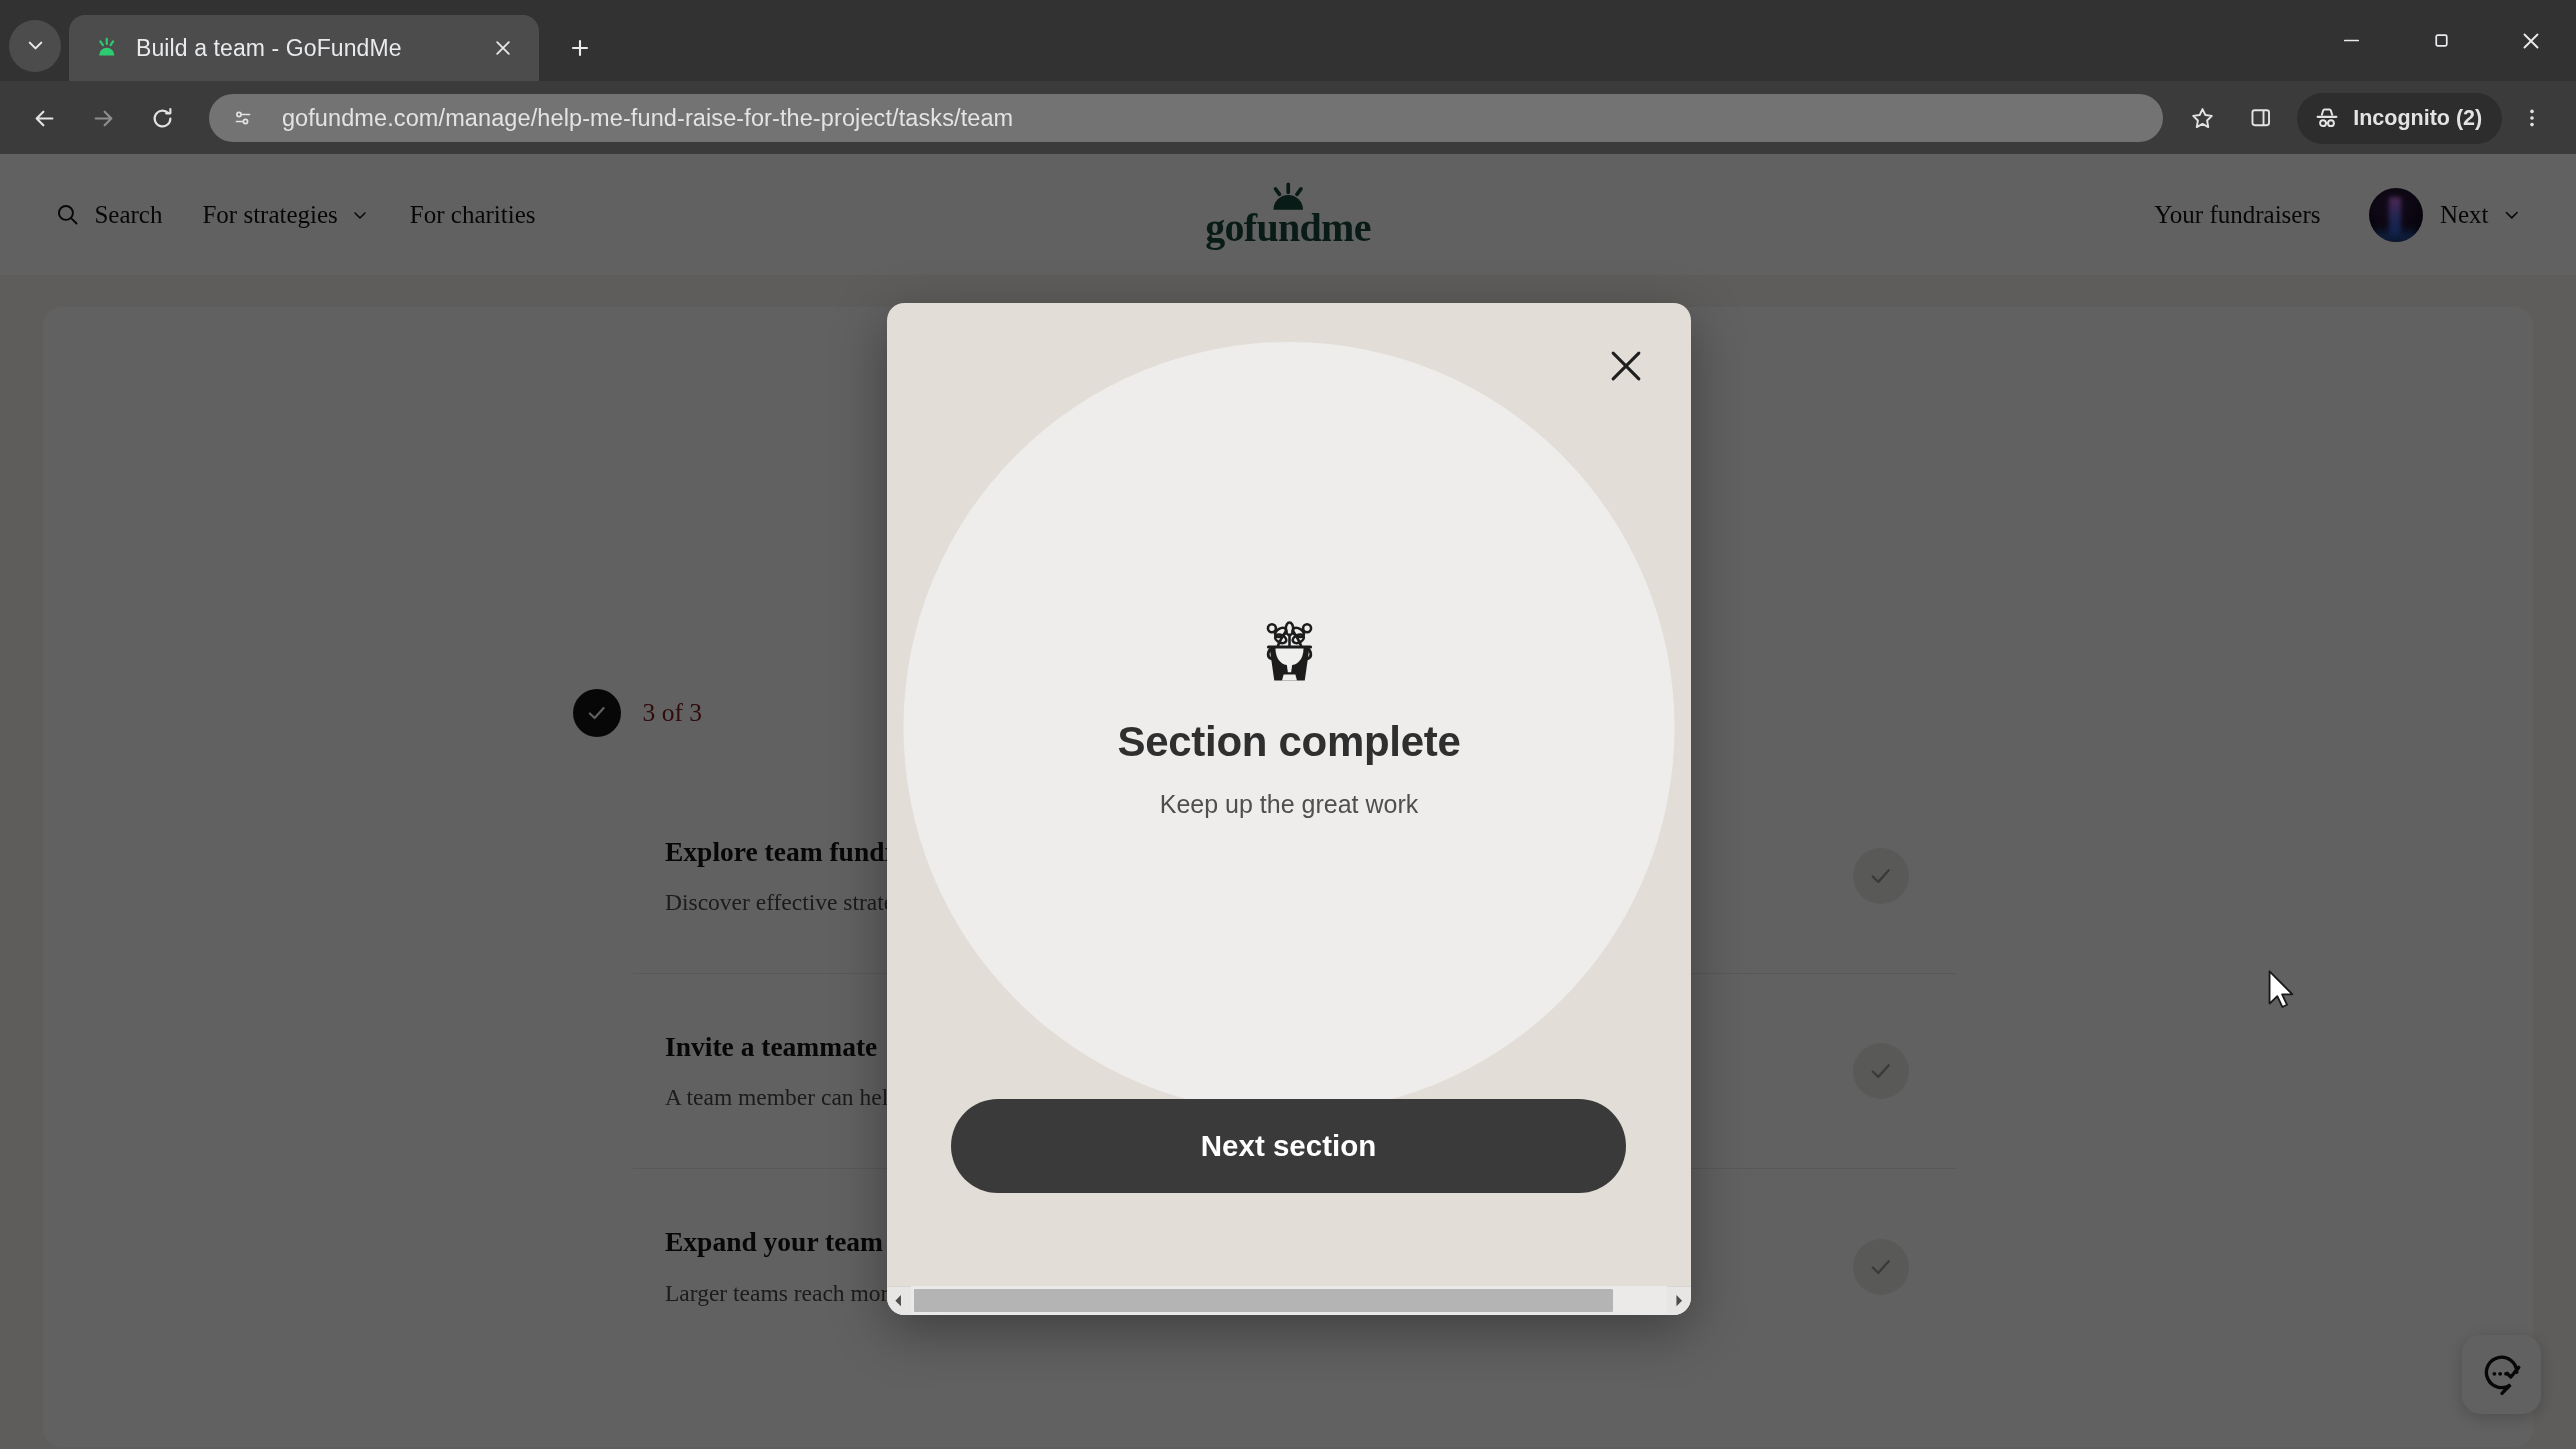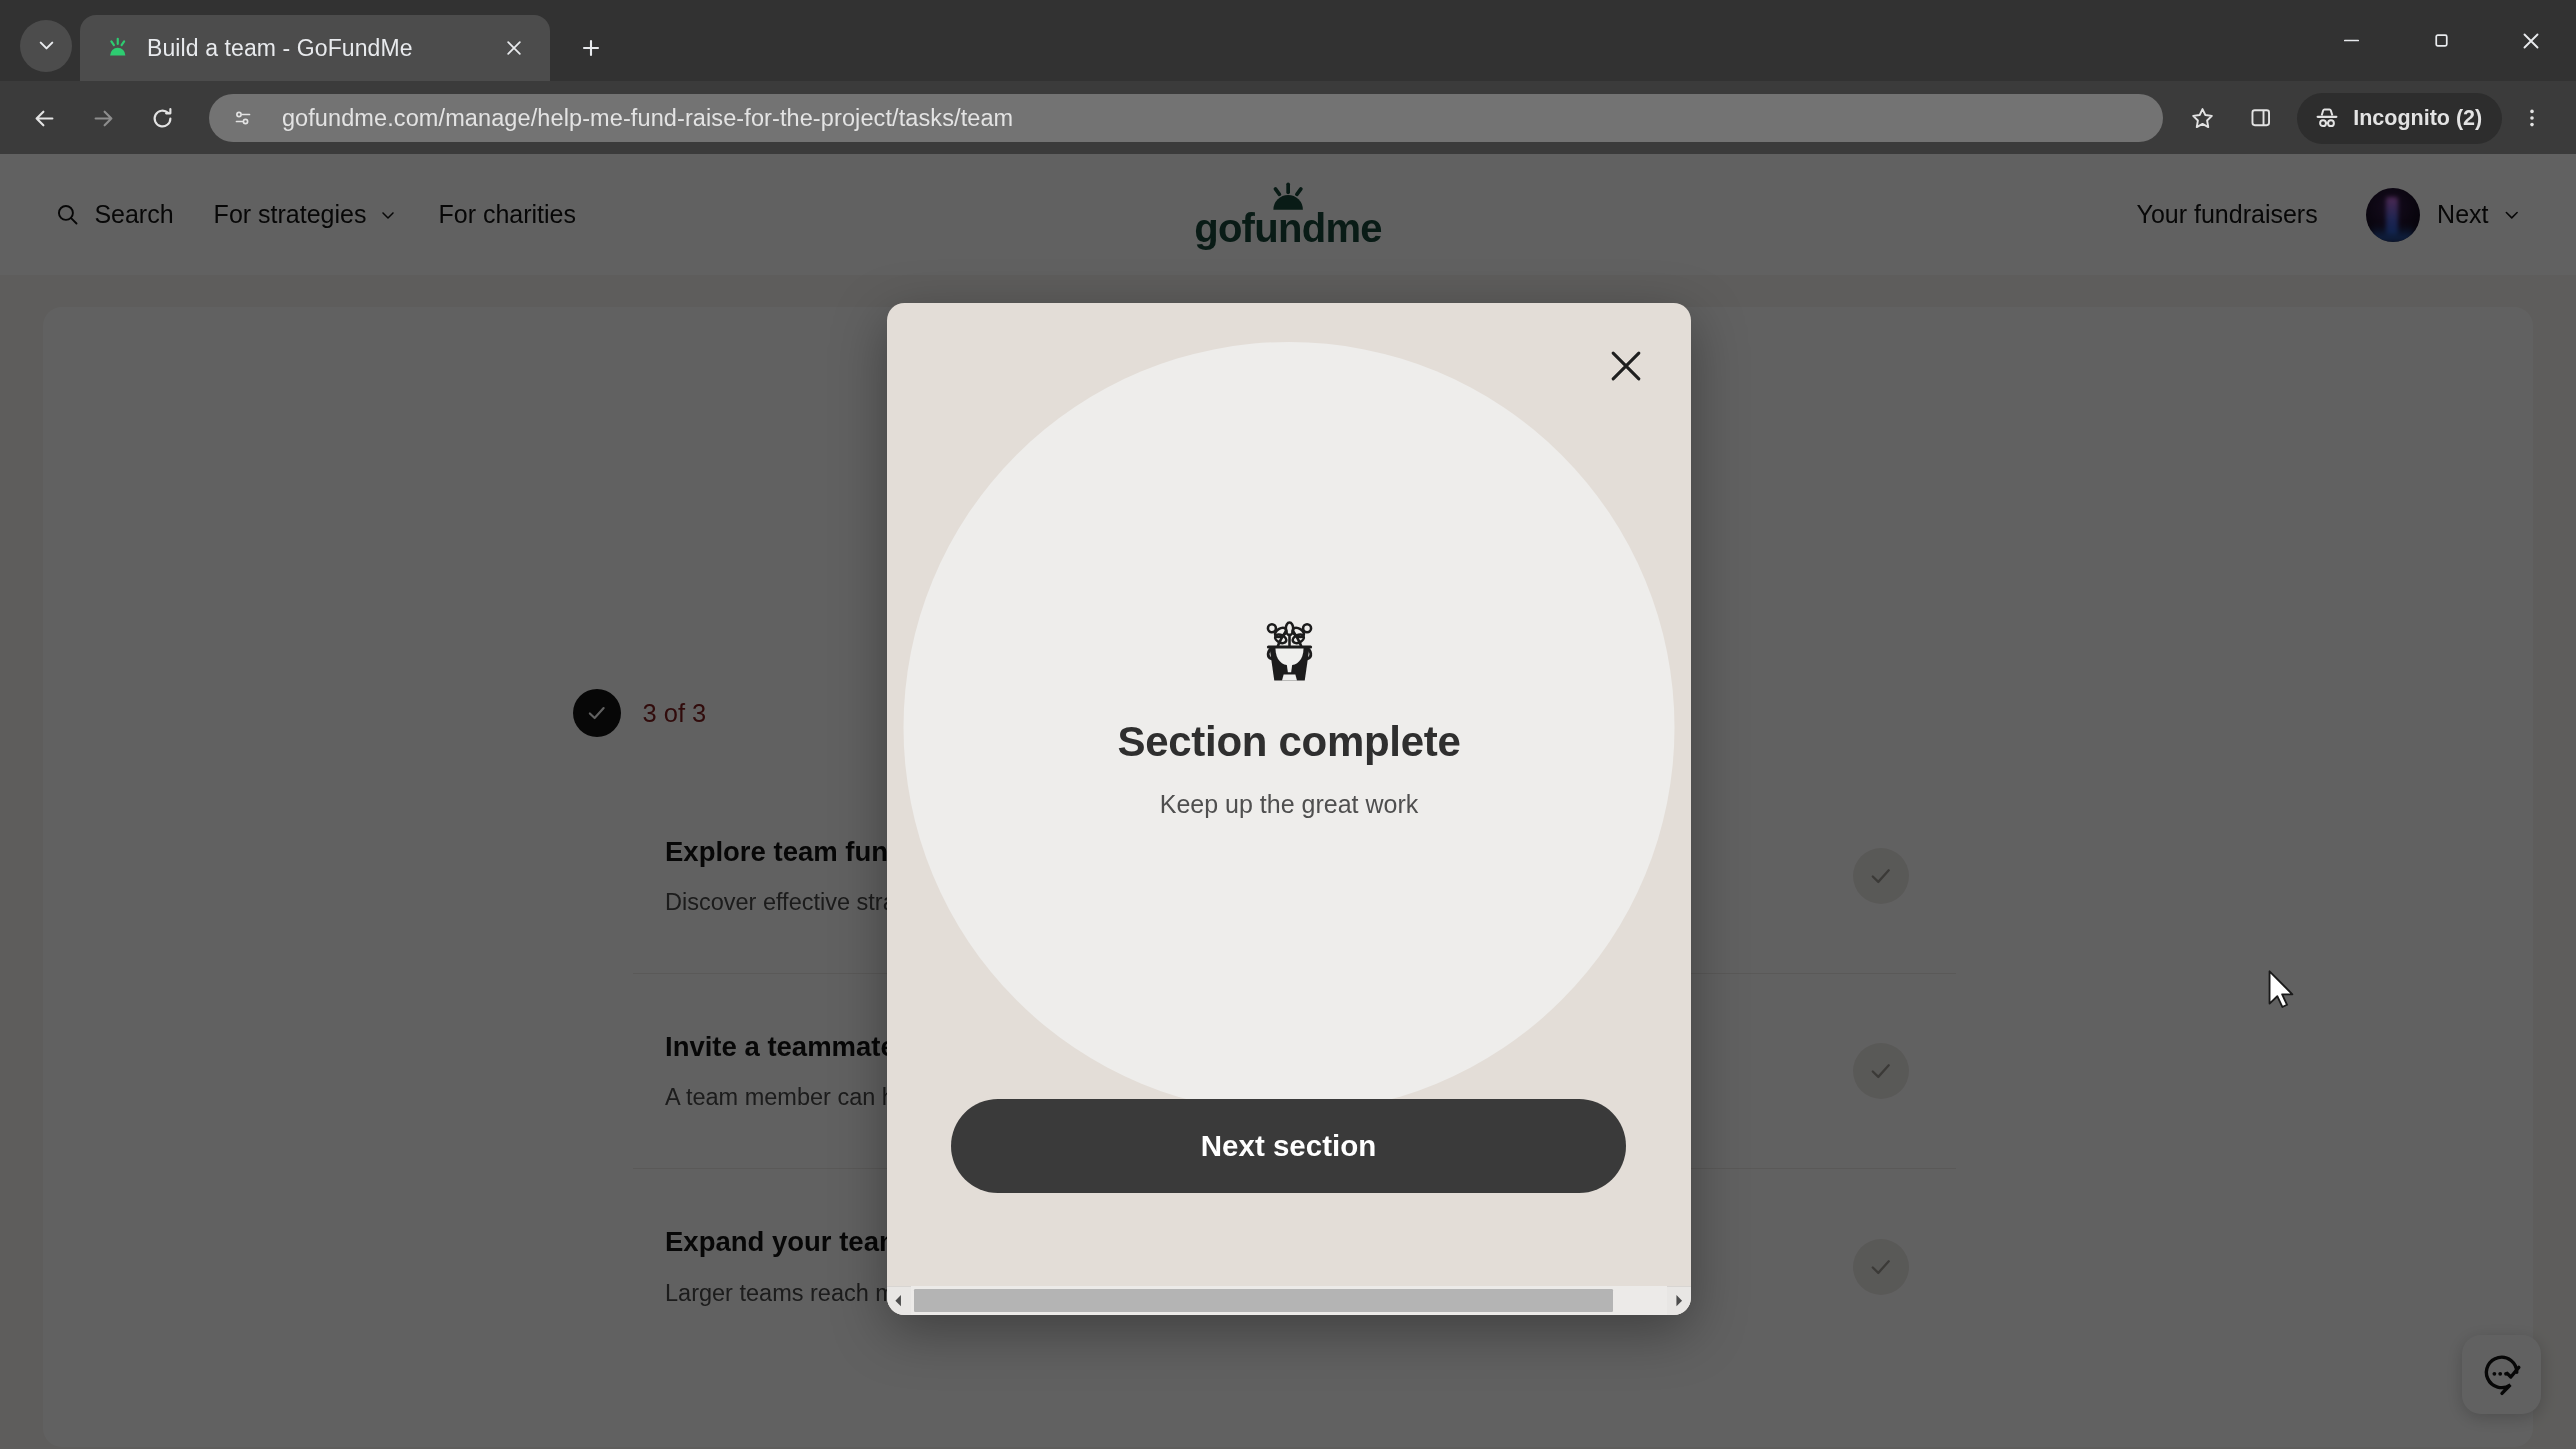--- a/index.html
+++ b/index.html
@@ -11,21 +11,21 @@
   }
 
   
   .browser { width: 2576px; height: 1449px; position: relative; }
 
   .tabstrip {
     height: 81px;
     background: #323232;
     display: flex;
     align-items: flex-end;
-    padding-left: 20px;
+    padding-left: 9px;
     position: relative;
   }
   .tabsearch-btn {
     width: 52px; height: 52px;
     border-radius: 27px;
     background: #4c4c4c;
     display: flex; align-items: center; justify-content: center;
     margin-bottom: 9.4px;
     margin-right: 8px;
     flex: none;
@@ -143,20 +143,21 @@
     white-space: nowrap;
   }
 
   
   .page {
     position: absolute;
     top: 154px; left: 0;
     width: 2576px; height: 1295px;
     background: #f7f5f1;
     overflow: hidden;
+    font-family: Liberation Serif, serif;
   }
   .page-inner { position: absolute; inset: 0; }
 
   .gfm-header {
     height: 121px;
     display: flex;
     align-items: center;
     padding: 0 54px;
     position: relative;
     background: #ffffff;

